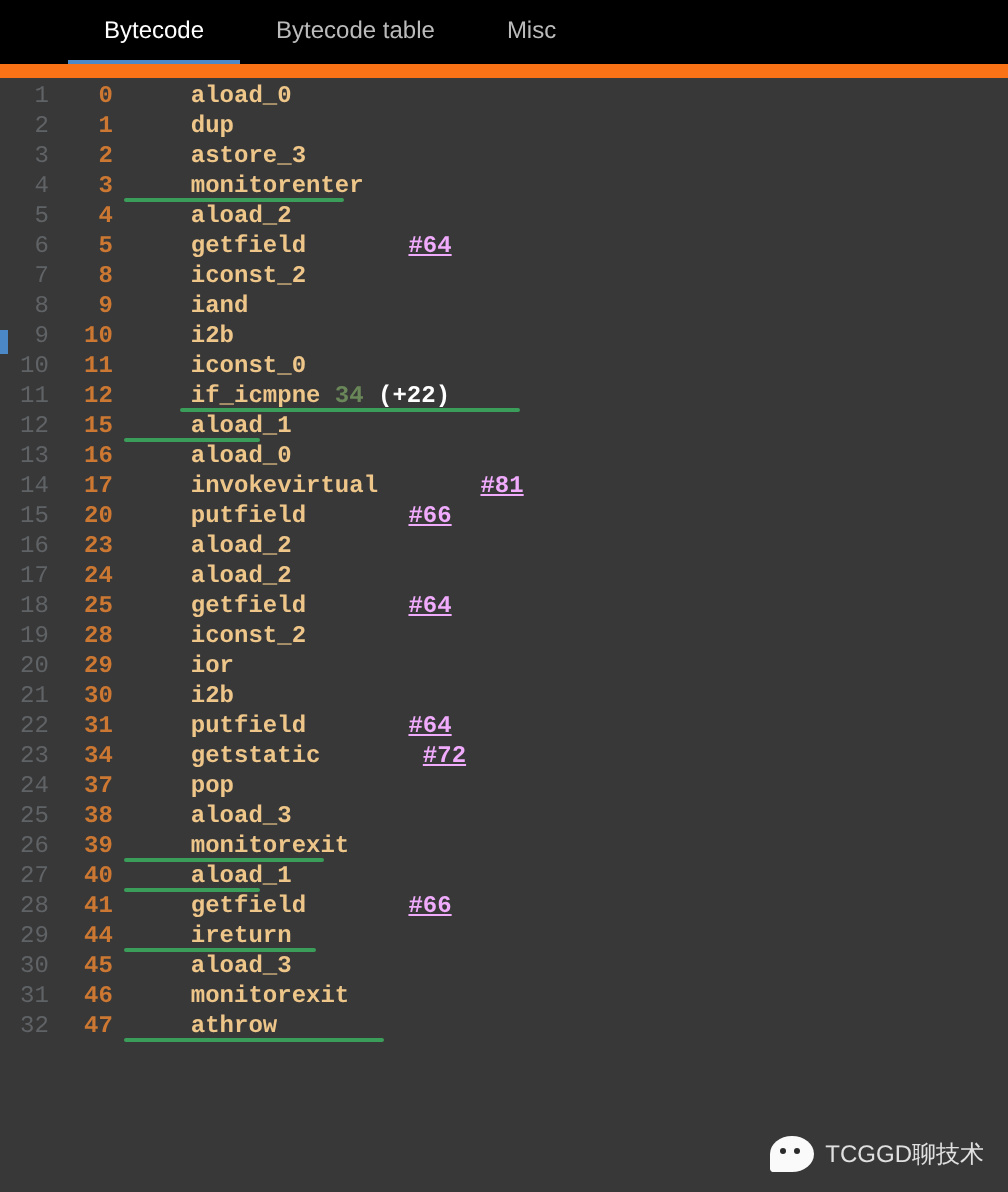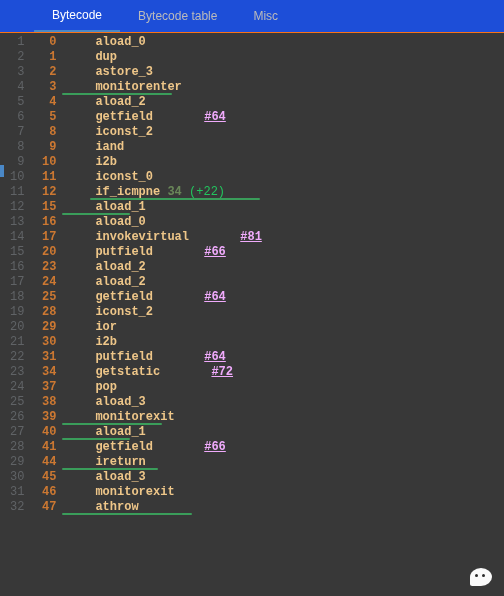--- a/index.html
+++ b/index.html
@@ -8,23 +8,22 @@
       font-family: Menlo, Monaco, 'Courier New', monospace;
       font-size: 12px;
       color: #a9b7c6;
       width: 504px;
       height: 596px;
       overflow: hidden;
     }
     .container { background: #383838; height: 100%; display: flex; flex-direction: column; }
     .tabs {
       display: flex;
-      background: #1d4ed8;
-      border-bottom: 1px solid #f97316;
-      align-items: center;
+      background: #000000;
+      border-bottom: 7px solid #f97316;
       gap: 0;
       padding-left: 34px;
     }
     .tab {
       padding: 8px 18px;
       color: #bbbbbb;
       font-size: 12px;
       cursor: pointer;
       font-family: -apple-system, "Segoe UI", sans-serif;
     }
@@ -50,21 +49,21 @@
     .lines {
       padding: 2px 0;
       line-height: 15px;
       white-space: pre;
     }
     .line { position: relative; }
     .offset { color: #cc7832; display: inline-block; width: 26px; text-align: right; margin-right: 6px; font-weight: bold; }
     .mnemonic { color: #eec689; font-weight: bold; margin-left: 33px; }
     .ref { color: #f0abfc; text-decoration: underline; font-weight: bold; margin-left: 44px; }
     .target { color: #6a8759; font-weight: bold; }
-    .delta { color: #22c55e; font-weight: normal; }
+    .delta { color: #ffffff; font-weight: bold; }
     .comment { color: #808080; }
     .breakpoint {
       position: absolute;
       left: 0; top: 165px;
       width: 4px; height: 12px;
       background: #4a88c7;
     }
     .underline-green {
       position: absolute;
       height: 2px;
@@ -110,13 +109,14 @@
   </div>
   <div class="code-area">
     <div class="breakpoint"></div>
     <div class="gutter" id="gutter"><div>1</div><div>2</div><div>3</div><div>4</div><div>5</div><div>6</div><div>7</div><div>8</div><div>9</div><div>10</div><div>11</div><div>12</div><div>13</div><div>14</div><div>15</div><div>16</div><div>17</div><div>18</div><div>19</div><div>20</div><div>21</div><div>22</div><div>23</div><div>24</div><div>25</div><div>26</div><div>27</div><div>28</div><div>29</div><div>30</div><div>31</div><div>32</div></div>
     <div class="lines" id="lines"><div class="line"><span class="offset">0</span><span class="mnemonic">aload_0</span></div><div class="line"><span class="offset">1</span><span class="mnemonic">dup</span></div><div class="line"><span class="offset">2</span><span class="mnemonic">astore_3</span></div><div class="line"><span class="offset">3</span><span class="mnemonic">monitorenter</span><div class="underline-green" style="left: 32px; top: 13px; width: 110px;"></div></div><div class="line"><span class="offset">4</span><span class="mnemonic">aload_2</span></div><div class="line"><span class="offset">5</span><span class="mnemonic">getfield</span> <span class="ref">#64</span> <span class="comment"><scala runtime="" volatilebyteref.elem=""></scala></span></div><div class="line"><span class="offset">8</span><span class="mnemonic">iconst_2</span></div><div class="line"><span class="offset">9</span><span class="mnemonic">iand</span></div><div class="line"><span class="offset">10</span><span class="mnemonic">i2b</span></div><div class="line"><span class="offset">11</span><span class="mnemonic">iconst_0</span></div><div class="line"><span class="offset">12</span><span class="mnemonic">if_icmpne</span> <span class="target">34</span> <span class="delta">(+22)</span><div class="underline-green" style="left: 60px; top: 13px; width: 170px;"></div></div><div class="line"><span class="offset">15</span><span class="mnemonic">aload_1</span><div class="underline-green" style="left: 32px; top: 13px; width: 68px;"></div></div><div class="line"><span class="offset">16</span><span class="mnemonic">aload_0</span></div><div class="line"><span class="offset">17</span><span class="mnemonic">invokevirtual</span> <span class="ref">#81</span> <span class="comment"><scalatest lazytest="" test1$.sum=""></scalatest></span></div><div class="line"><span class="offset">20</span><span class="mnemonic">putfield</span> <span class="ref">#66</span> <span class="comment"><scala runtime="" intref.elem=""></scala></span></div><div class="line"><span class="offset">23</span><span class="mnemonic">aload_2</span></div><div class="line"><span class="offset">24</span><span class="mnemonic">aload_2</span></div><div class="line"><span class="offset">25</span><span class="mnemonic">getfield</span> <span class="ref">#64</span> <span class="comment"><scala runtime="" volatilebyteref.elem=""></scala></span></div><div class="line"><span class="offset">28</span><span class="mnemonic">iconst_2</span></div><div class="line"><span class="offset">29</span><span class="mnemonic">ior</span></div><div class="line"><span class="offset">30</span><span class="mnemonic">i2b</span></div><div class="line"><span class="offset">31</span><span class="mnemonic">putfield</span> <span class="ref">#64</span> <span class="comment"><scala runtime="" volatilebyteref.elem=""></scala></span></div><div class="line"><span class="offset">34</span><span class="mnemonic">getstatic</span> <span class="ref">#72</span> <span class="comment"><scala runtime="" boxedunit.unit=""></scala></span></div><div class="line"><span class="offset">37</span><span class="mnemonic">pop</span></div><div class="line"><span class="offset">38</span><span class="mnemonic">aload_3</span></div><div class="line"><span class="offset">39</span><span class="mnemonic">monitorexit</span><div class="underline-green" style="left: 32px; top: 13px; width: 100px;"></div></div><div class="line"><span class="offset">40</span><span class="mnemonic">aload_1</span><div class="underline-green" style="left: 32px; top: 13px; width: 68px;"></div></div><div class="line"><span class="offset">41</span><span class="mnemonic">getfield</span> <span class="ref">#66</span> <span class="comment"><scala runtime="" intref.elem=""></scala></span></div><div class="line"><span class="offset">44</span><span class="mnemonic">ireturn</span><div class="underline-green" style="left: 32px; top: 13px; width: 96px;"></div></div><div class="line"><span class="offset">45</span><span class="mnemonic">aload_3</span></div><div class="line"><span class="offset">46</span><span class="mnemonic">monitorexit</span></div><div class="line"><span class="offset">47</span><span class="mnemonic">athrow</span><div class="underline-green" style="left: 32px; top: 13px; width: 130px;"></div></div></div>
   </div>
 </div>
 
 <div class="footer">
   <span class="wx-icon"></span>
+  <span>TCGGD聊技术</span>
 </div>
 
 </body></html>

